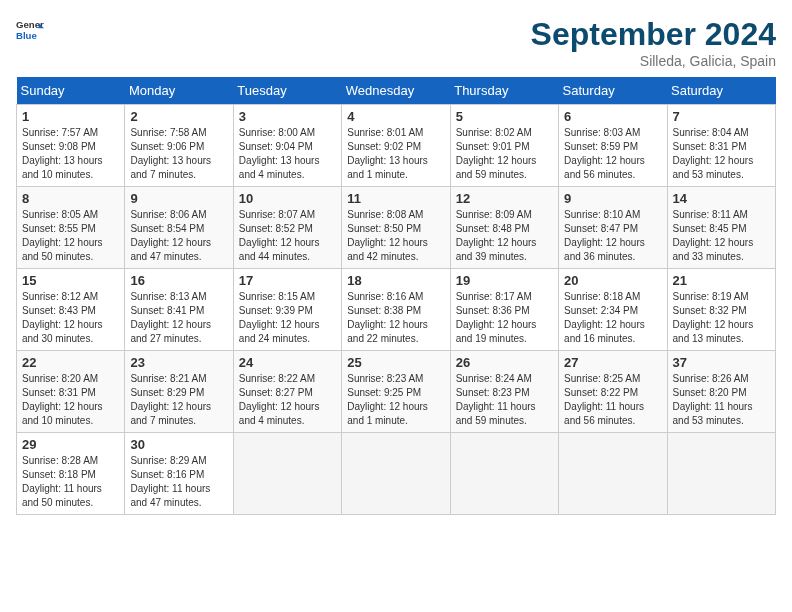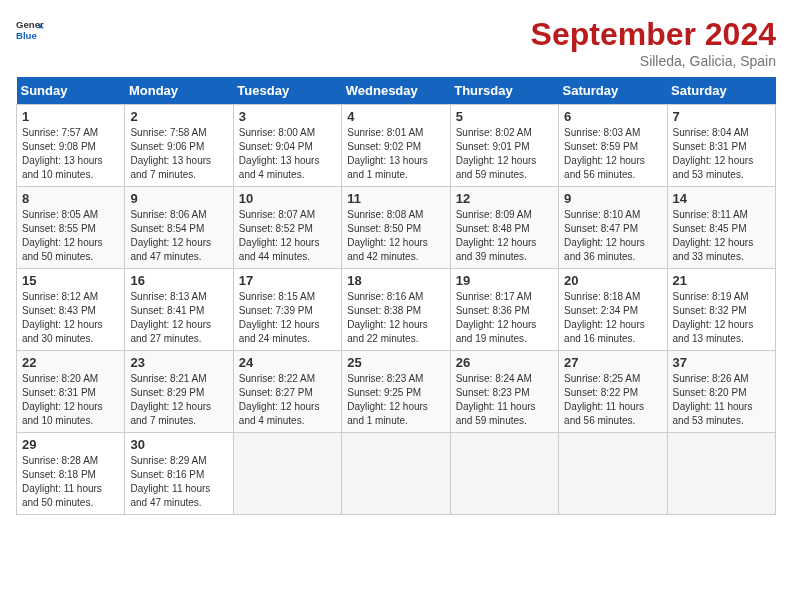--- a/index.html
+++ b/index.html
@@ -24,37 +24,37 @@
     .logo-icon {
       width: 28px;
       height: 28px;
     }
     .title-area {
       text-align: right;
     }
     .month-title {
       font-size: 32px;
       font-weight: bold;
-      color: #b91c1c;
+      color: #0c4a6e;
     }
     .location {
       font-size: 14px;
       color: #737373;
     }
     table {
       width: 100%;
       border-collapse: collapse;
       table-layout: fixed;
     }
     th {
       background-color: #1565c0;
       color: white;
       padding: 6px 4px;
       font-size: 13px;
-      font-weight: bold;
+      font-weight: normal;
       text-align: left;
     }
     td {
       border: 1px solid #ccc;
       vertical-align: top;
       padding: 4px 5px;
       font-size: 10px;
       color: #333;
       height: 80px;
     }
@@ -250,21 +250,21 @@
             <div>Sunrise: 8:13 AM</div>
             <div>Sunset: 8:41 PM</div>
             <div>Daylight: 12 hours</div>
             <div>and 27 minutes.</div>
           </div>
         </td>
         <td>
           <span class="day-num">17</span>
           <div class="day-info">
             <div>Sunrise: 8:15 AM</div>
-            <div>Sunset: 7:39 PM</div>
+            <div>Sunset: 9:39 PM</div>
             <div>Daylight: 12 hours</div>
             <div>and 24 minutes.</div>
           </div>
         </td>
         <td>
           <span class="day-num">18</span>
           <div class="day-info">
             <div>Sunrise: 8:16 AM</div>
             <div>Sunset: 8:38 PM</div>
             <div>Daylight: 12 hours</div>

